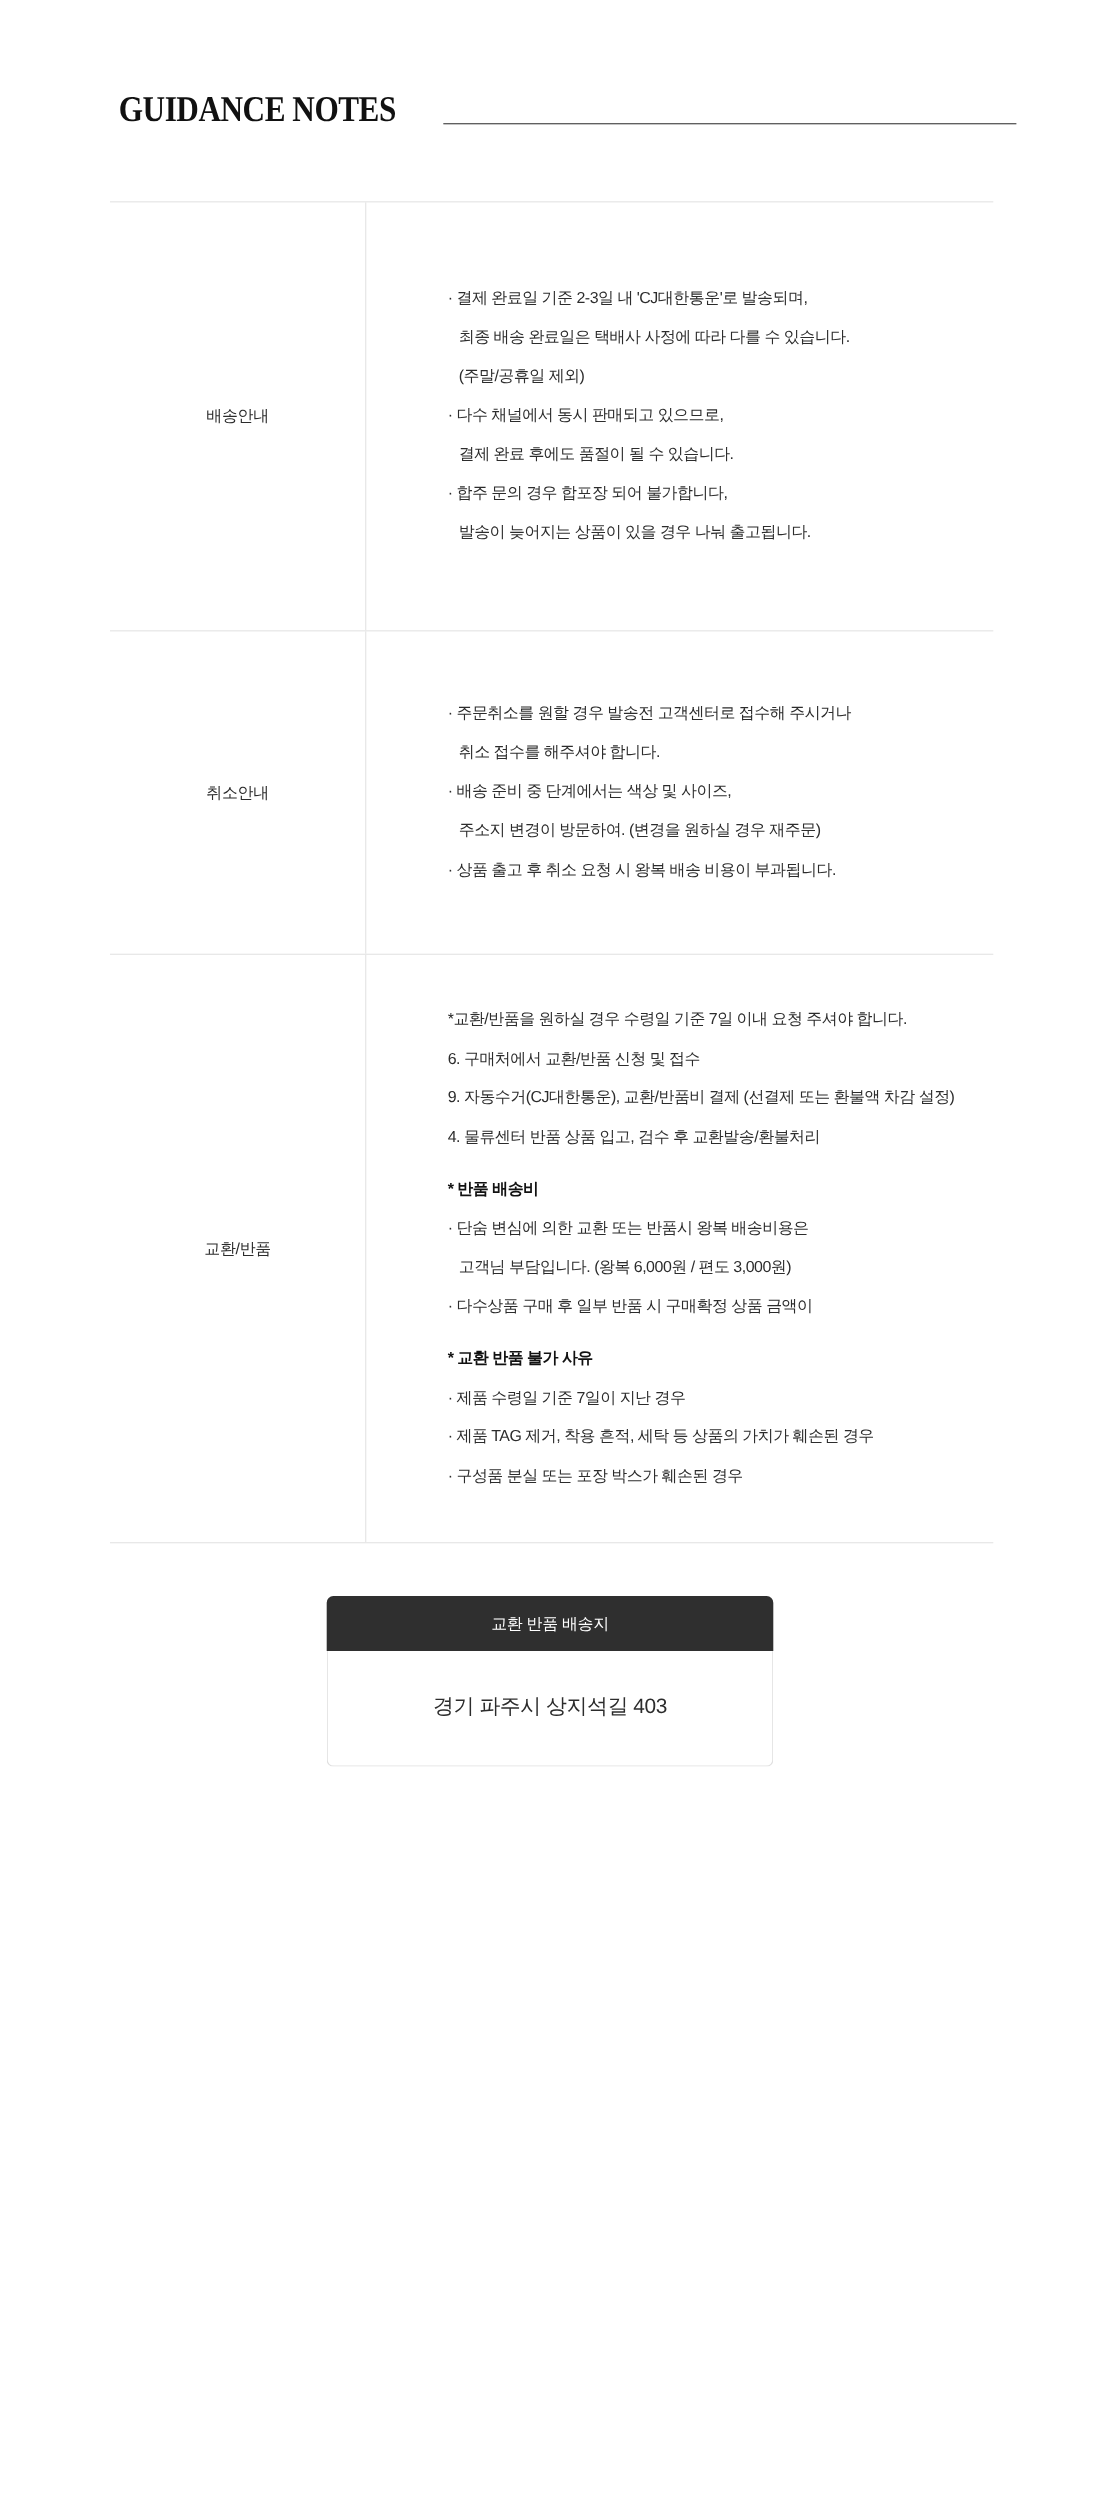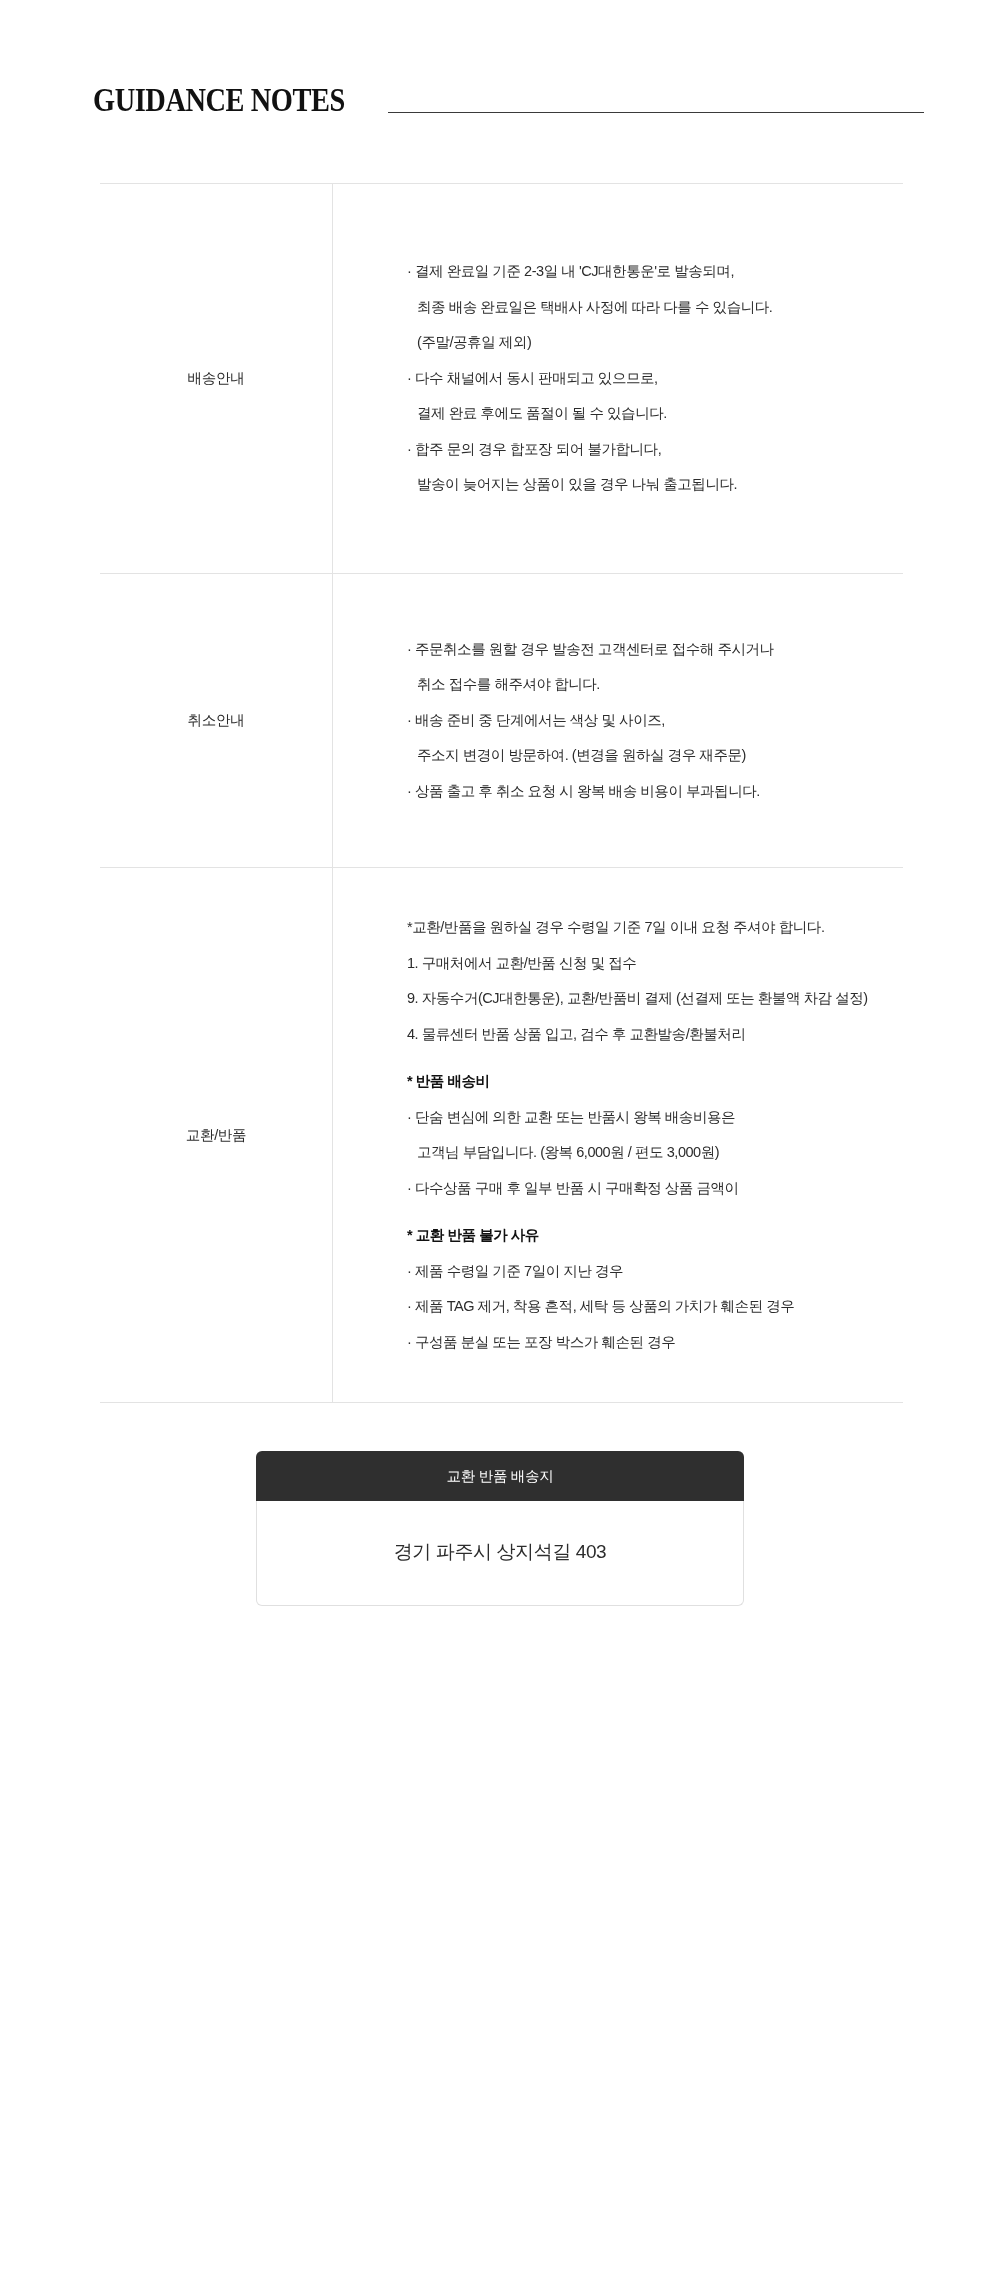--- a/index.html
+++ b/index.html
@@ -17,21 +17,21 @@
   }
   .page {
     width: 1000px;
     min-height: 2290px;
     padding: 0;
     position: relative;
   }
 
   
   .title-block {
-    margin: 84px 0 0 1px;
+    margin: 84px 0 0 16px;
     padding: 0 76px 0 92px;
     display: flex;
     align-items: flex-end;
   }
   .title-text {
     font-family: "Liberation Serif", serif;
     font-weight: bold;
     font-size: 33px;
     letter-spacing: -0.5px;
     line-height: 1;
@@ -99,21 +99,21 @@
   }
 
   
   .row-shipping .note-body { padding-top: 70px; padding-bottom: 70px; }
   .row-cancel .note-body { padding-top: 58px; padding-bottom: 58px; }
   .row-exchange .note-body { padding-top: 42px; padding-bottom: 42px; }
 
   
   .address-wrap {
     margin: 48px auto 0 auto;
-    width: 488px;
+    width: 406px;
   }
   .address-header {
     background: #2f2f2f;
     color: #ffffff;
     text-align: center;
     font-size: 14.5px;
     letter-spacing: -0.3px;
     padding: 16px 0 15px 0;
     border-radius: 6px 6px 0 0;
   }
@@ -166,21 +166,21 @@
         <div class="note-line">· 배송 준비 중 단계에서는 색상 및 사이즈,</div>
         <div class="note-line indent">주소지 변경이 방문하여. (변경을 원하실 경우 재주문)</div>
         <div class="note-line">· 상품 출고 후 취소 요청 시 왕복 배송 비용이 부과됩니다.</div>
       </div>
     </div>
 
     <div class="note-row row-exchange">
       <div class="note-head">교환/반품</div>
       <div class="note-body">
         <div class="note-line">*교환/반품을 원하실 경우 수령일 기준 7일 이내 요청 주셔야 합니다.</div>
-        <div class="note-line">1. 구매처에서 교환/반품 신청 및 접수</div>
+        <div class="note-line">6. 구매처에서 교환/반품 신청 및 접수</div>
         <div class="note-line">9. 자동수거(CJ대한통운), 교환/반품비 결제 (선결제 또는 환불액 차감 설정)</div>
         <div class="note-line">4. 물류센터 반품 상품 입고, 검수 후 교환발송/환불처리</div>
         <div class="note-line bold gap-top">* 반품 배송비</div>
         <div class="note-line">· 단숨 변심에 의한 교환 또는 반품시 왕복 배송비용은</div>
         <div class="note-line indent">고객님 부담입니다. (왕복 6,000원 / 편도 3,000원)</div>
         <div class="note-line">· 다수상품 구매 후 일부 반품 시 구매확정 상품 금액이</div>
         <div class="note-line bold gap-top">* 교환 반품 불가 사유</div>
         <div class="note-line">· 제품 수령일 기준 7일이 지난 경우</div>
         <div class="note-line">· 제품 TAG 제거, 착용 흔적, 세탁 등 상품의 가치가 훼손된 경우</div>
         <div class="note-line">· 구성품 분실 또는 포장 박스가 훼손된 경우</div>

